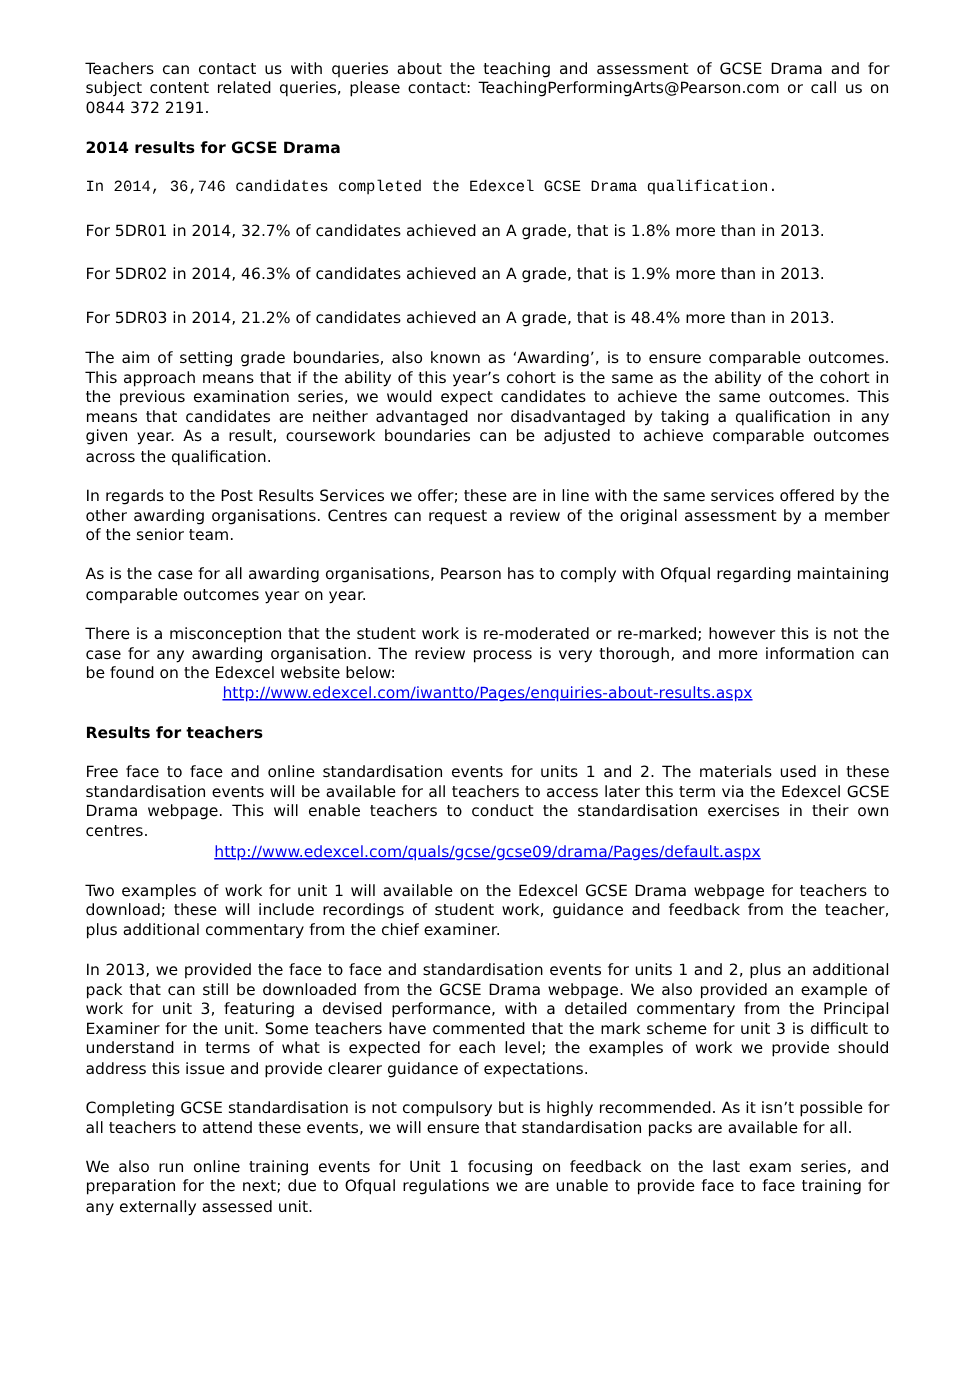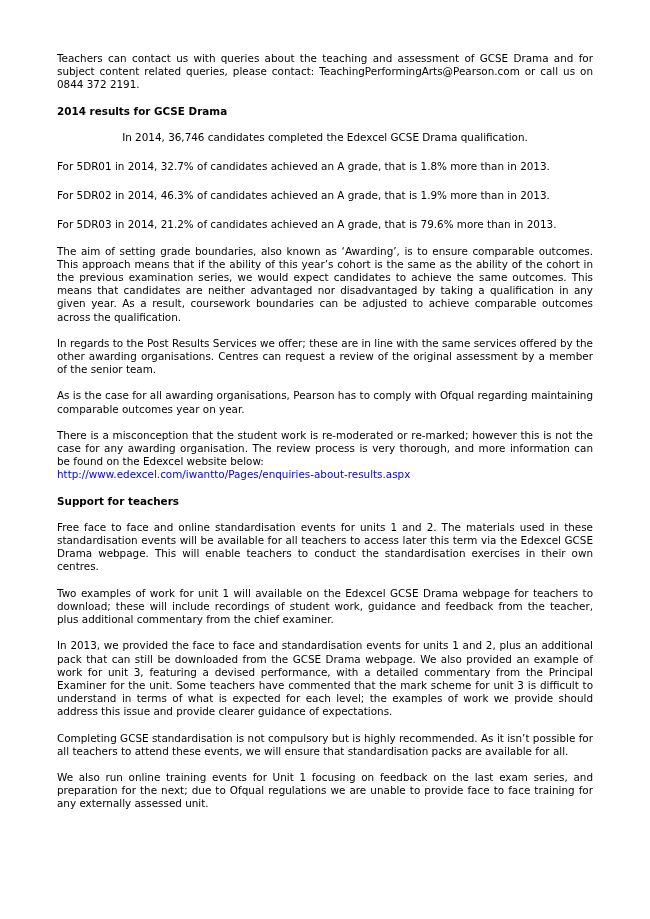--- a/index.html
+++ b/index.html
@@ -11,83 +11,86 @@
       width: 650px;
       height: 919px;
       position: relative;
       overflow: hidden;
       font-family: "DejaVu Sans", sans-serif;
       color: #000000;
     }
     .page {
       position: absolute;
       left: 57px;
-      top: 52px;
+      top: 40px;
       width: 536px;
       font-size: 10.4px;
       line-height: 13.2px;
     }
     .para {
       margin: 0 0 13px 0;
       text-align: justify;
     }
     .para.nojust {
-      text-align: center;
+      text-align: left;
+      font-family: Liberation Mono, monospace;
     }
     .heading {
       margin: 0 0 13px 0;
       font-weight: bold;
     }
     .line {
       display: block;
       text-align: left;
       margin-top: 16px;
     }
     .link {
       color: #0000ee;
+      text-decoration: underline;
       display: block;
-      text-align: left;
+      text-align: center;
     }
     .results-block {
       margin: 0 0 13px 0;
     }
   </style>
 </head>
 <body>
 
 <div class="page">
 
   <p class="para">Teachers can contact us with queries about the teaching and assessment of GCSE Drama and for subject content related queries, please contact: TeachingPerformingArts@Pearson.com or call us on 0844 372 2191.</p>
 
   <div class="heading">2014 results for GCSE Drama</div>
 
   <p class="para nojust">In 2014, 36,746 candidates completed the Edexcel GCSE Drama qualification.</p>
 
   <div class="results-block">
     <span class="line">For 5DR01 in 2014, 32.7% of candidates achieved an A grade, that is 1.8% more than in 2013.</span>
     <span class="line">For 5DR02 in 2014, 46.3% of candidates achieved an A grade, that is 1.9% more than in 2013.</span>
-    <span class="line">For 5DR03 in 2014, 21.2% of candidates achieved an A grade, that is 79.6% more than in 2013.</span>
+    <span class="line">For 5DR03 in 2014, 21.2% of candidates achieved an A grade, that is 48.4% more than in 2013.</span>
   </div>
 
   <p class="para">The aim of setting grade boundaries, also known as ‘Awarding’, is to ensure comparable outcomes. This approach means that if the ability of this year’s cohort is the same as the ability of the cohort in the previous examination series, we would expect candidates to achieve the same outcomes. This means that candidates are neither advantaged nor disadvantaged by taking a qualification in any given year. As a result, coursework boundaries can be adjusted to achieve comparable outcomes across the qualification.</p>
 
   <p class="para">In regards to the Post Results Services we offer; these are in line with the same services offered by the other awarding organisations.  Centres can request a review of the original assessment by a member of the senior team.</p>
 
   <p class="para">As is the case for all awarding organisations, Pearson has to comply with Ofqual regarding maintaining comparable outcomes year on year.</p>
 
   <div class="para">
     <span>There is a misconception that the student work is re-moderated or re-marked; however this is not the case for any awarding organisation. The review process is very thorough, and more information can be found on the Edexcel website below:</span>
     <a class="link">http://www.edexcel.com/iwantto/Pages/enquiries-about-results.aspx</a>
   </div>
 
-  <div class="heading">Support for teachers</div>
+  <div class="heading">Results for teachers</div>
 
 
   <div class="para">
     <span>Free face to face and online standardisation events for units 1 and 2. The materials used in these standardisation events will be available for all teachers to access later this term via the Edexcel GCSE Drama webpage. This will enable teachers to conduct the standardisation exercises in their own centres.</span>
+    <a class="link">http://www.edexcel.com/quals/gcse/gcse09/drama/Pages/default.aspx</a>
   </div>
 
   <p class="para">Two examples of work for unit 1 will available on the Edexcel GCSE Drama webpage for teachers to download; these will include recordings of student work, guidance and feedback from the teacher, plus additional commentary from the chief examiner.</p>
 
   <p class="para">In 2013, we provided the face to face and standardisation events for units 1 and 2, plus an additional pack that can still be downloaded from the GCSE Drama webpage. We also provided an example of work for unit 3, featuring a devised performance, with a detailed commentary from the Principal Examiner for the unit. Some teachers have commented that the mark scheme for unit 3 is difficult to understand in terms of what is expected for each level; the examples of work we provide should address this issue and provide clearer guidance of expectations.</p>
 
   <p class="para">Completing GCSE standardisation is not compulsory but is highly recommended. As it isn’t possible for all teachers to attend these events, we will ensure that standardisation packs are available for all.</p>
 
   <p class="para">We also run online training events for Unit 1 focusing on feedback on the last exam series, and preparation for the next; due to Ofqual regulations we are unable to provide face to face training for any externally assessed unit.</p>
 

